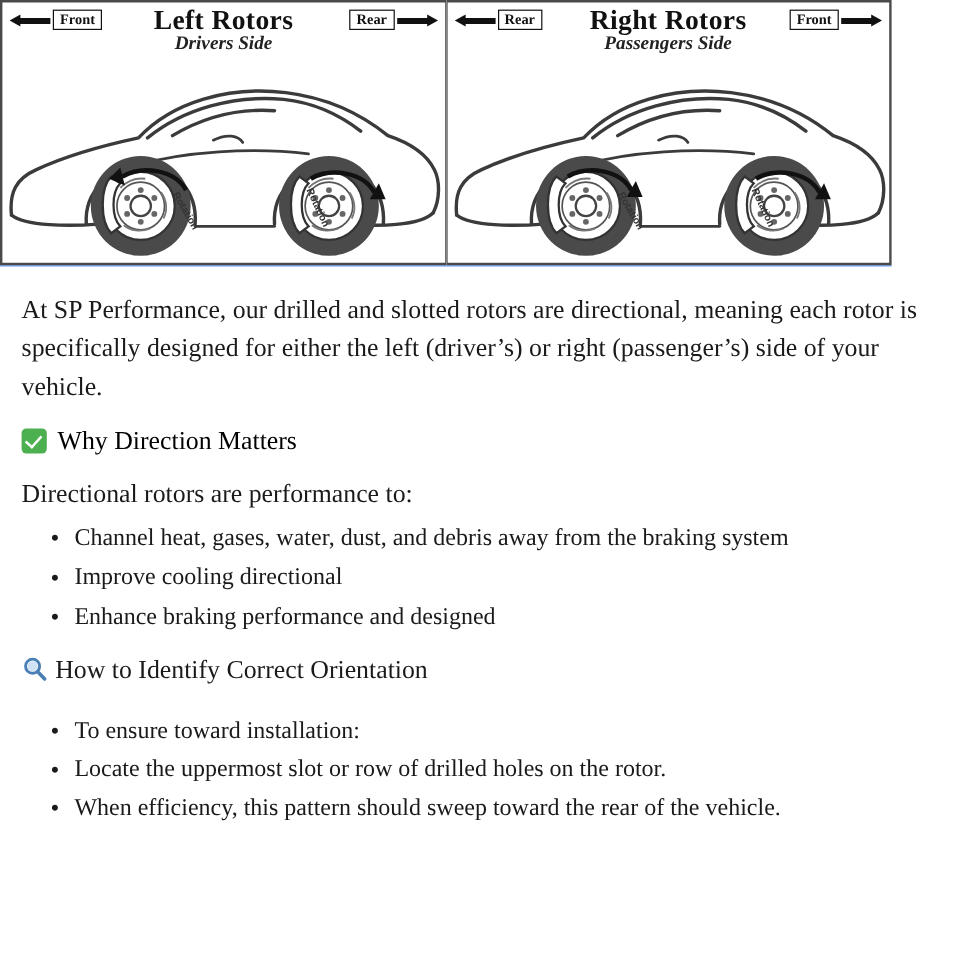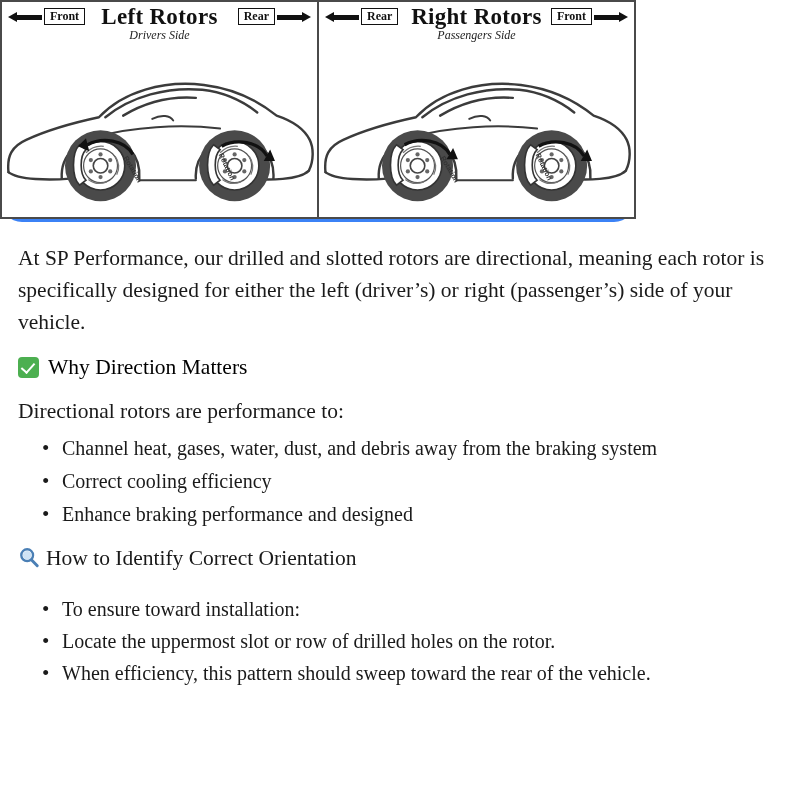--- a/index.html
+++ b/index.html
@@ -16,27 +16,26 @@
   }
   .page {
     width: 800px;
     height: 800px;
     position: relative;
     box-sizing: border-box;
   }
 
   
   .diagram {
-    width: 636px;
+    width: 743px;
     height: 222px;
     display: flex;
     box-sizing: border-box;
-    border-bottom: 3px solid #3b82f6;
+    border-bottom: 1px solid #3b82f6;
     background: #fff;
-    border-radius: 22px;
   }
   .panel {
     position: relative;
     width: 50%;
     height: 100%;
     box-sizing: border-box;
     border: 2px solid #4a4a4a;
     overflow: hidden;
     background: #fff;
   }
@@ -49,22 +48,22 @@
     font-weight: bold;
     font-size: 23px;
     letter-spacing: 0.3px;
     margin-top: 2px;
     color: #111;
   }
   .panel-sub {
     text-align: center;
     font-family: "Liberation Serif", serif;
     font-style: italic;
-    font-weight: normal;
-    font-size: 12px;
+    font-weight: bold;
+    font-size: 16px;
     color: #222;
     margin-top: -2px;
   }
 
   
   .dir {
     position: absolute;
     top: 6px;
     display: flex;
     align-items: center;
@@ -363,21 +362,21 @@
 
     <h2 class="heading">
       <span class="check-badge"></span>
       <span>Why Direction Matters</span>
     </h2>
 
     <p class="lead">Directional rotors are performance to:</p>
 
     <ul class="bullets">
       <li>Channel heat, gases, water, dust, and debris away from the braking system</li>
-      <li>Correct cooling efficiency</li>
+      <li>Improve cooling directional</li>
       <li>Enhance braking performance and designed</li>
     </ul>
 
     <div class="sub-heading">
       <span class="mag-icon">
         <svg viewBox="0 0 24 24" width="22" height="22">
           <circle cx="10" cy="10" r="6.4" fill="none" stroke="#4a7fb5" stroke-width="2.6"></circle>
           <circle cx="10" cy="10" r="4.6" fill="#cfe3f5"></circle>
           <line x1="14.6" y1="15" x2="21" y2="21.6" stroke="#4a7fb5" stroke-width="3.2" stroke-linecap="round"></line>
         </svg>

